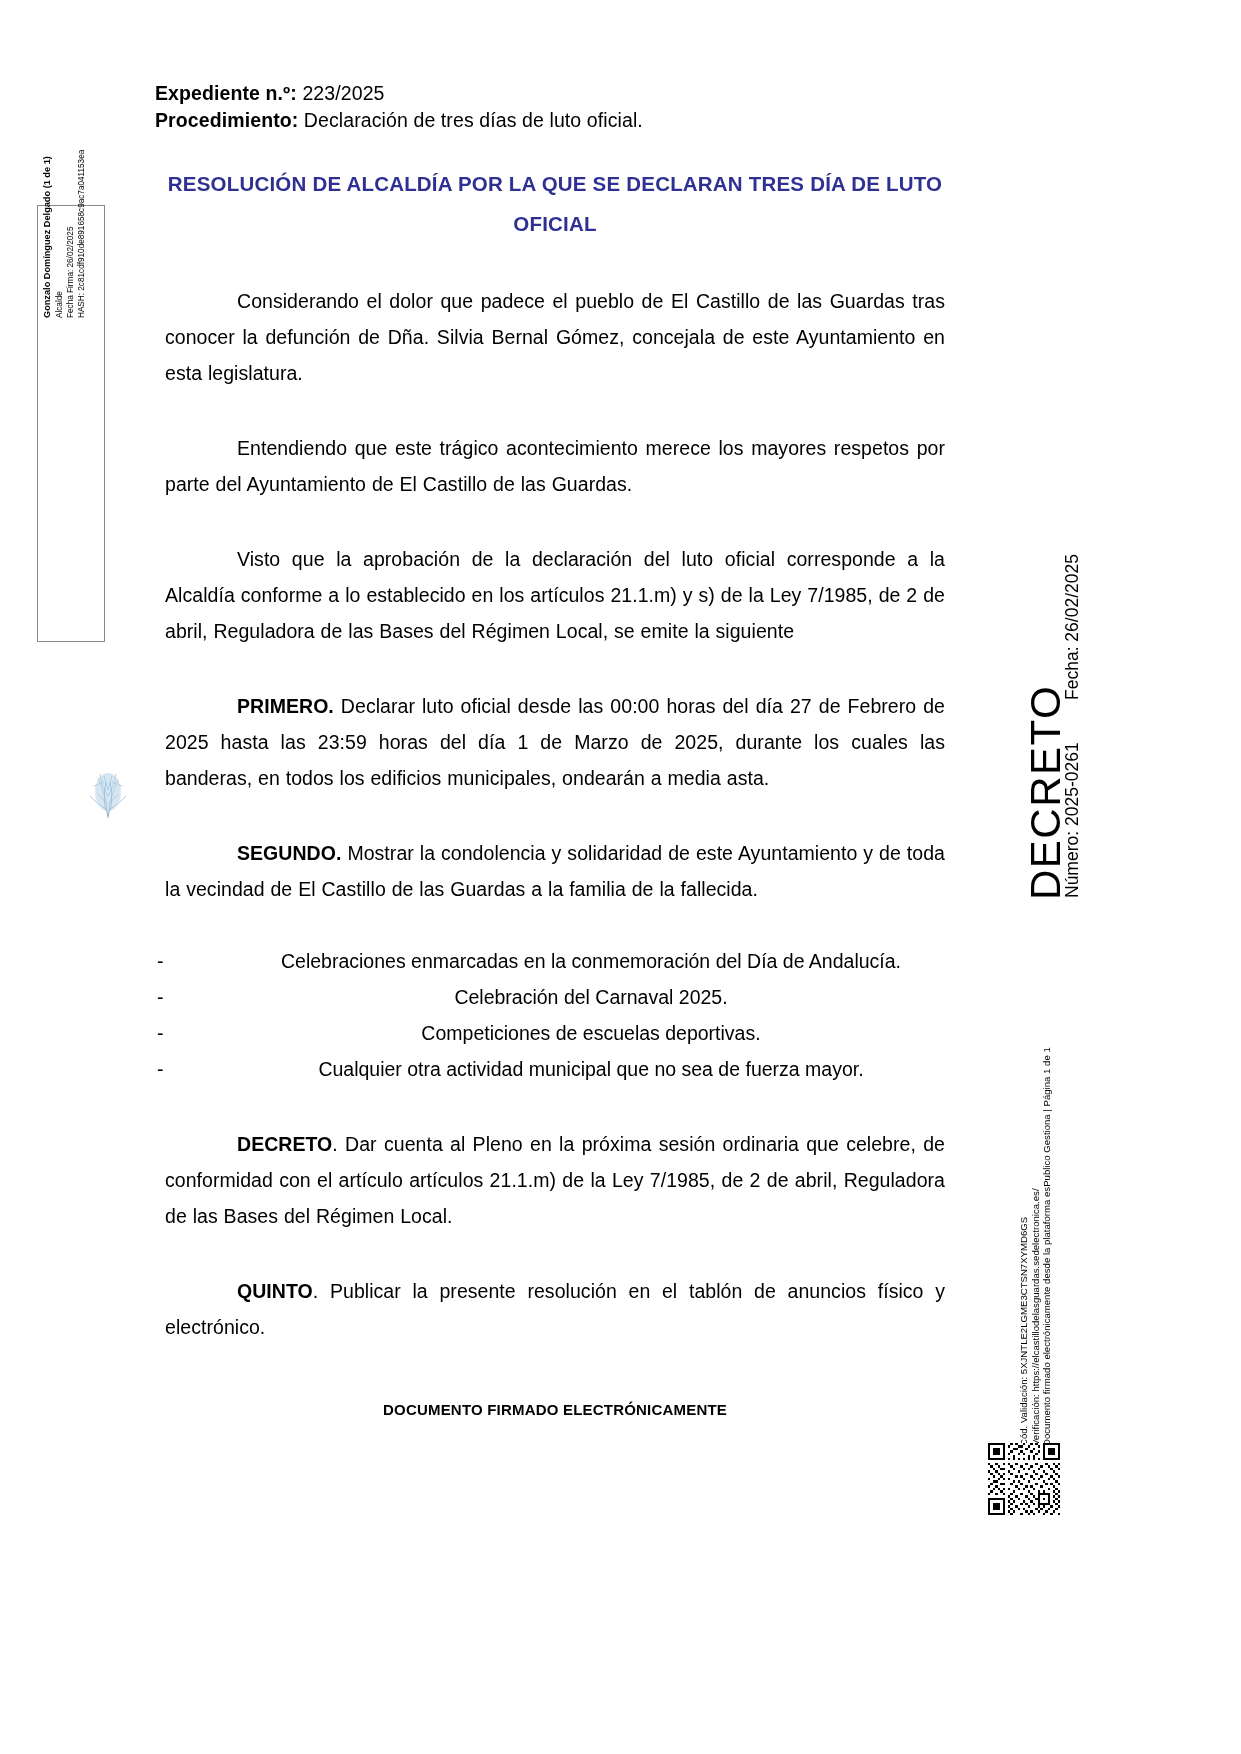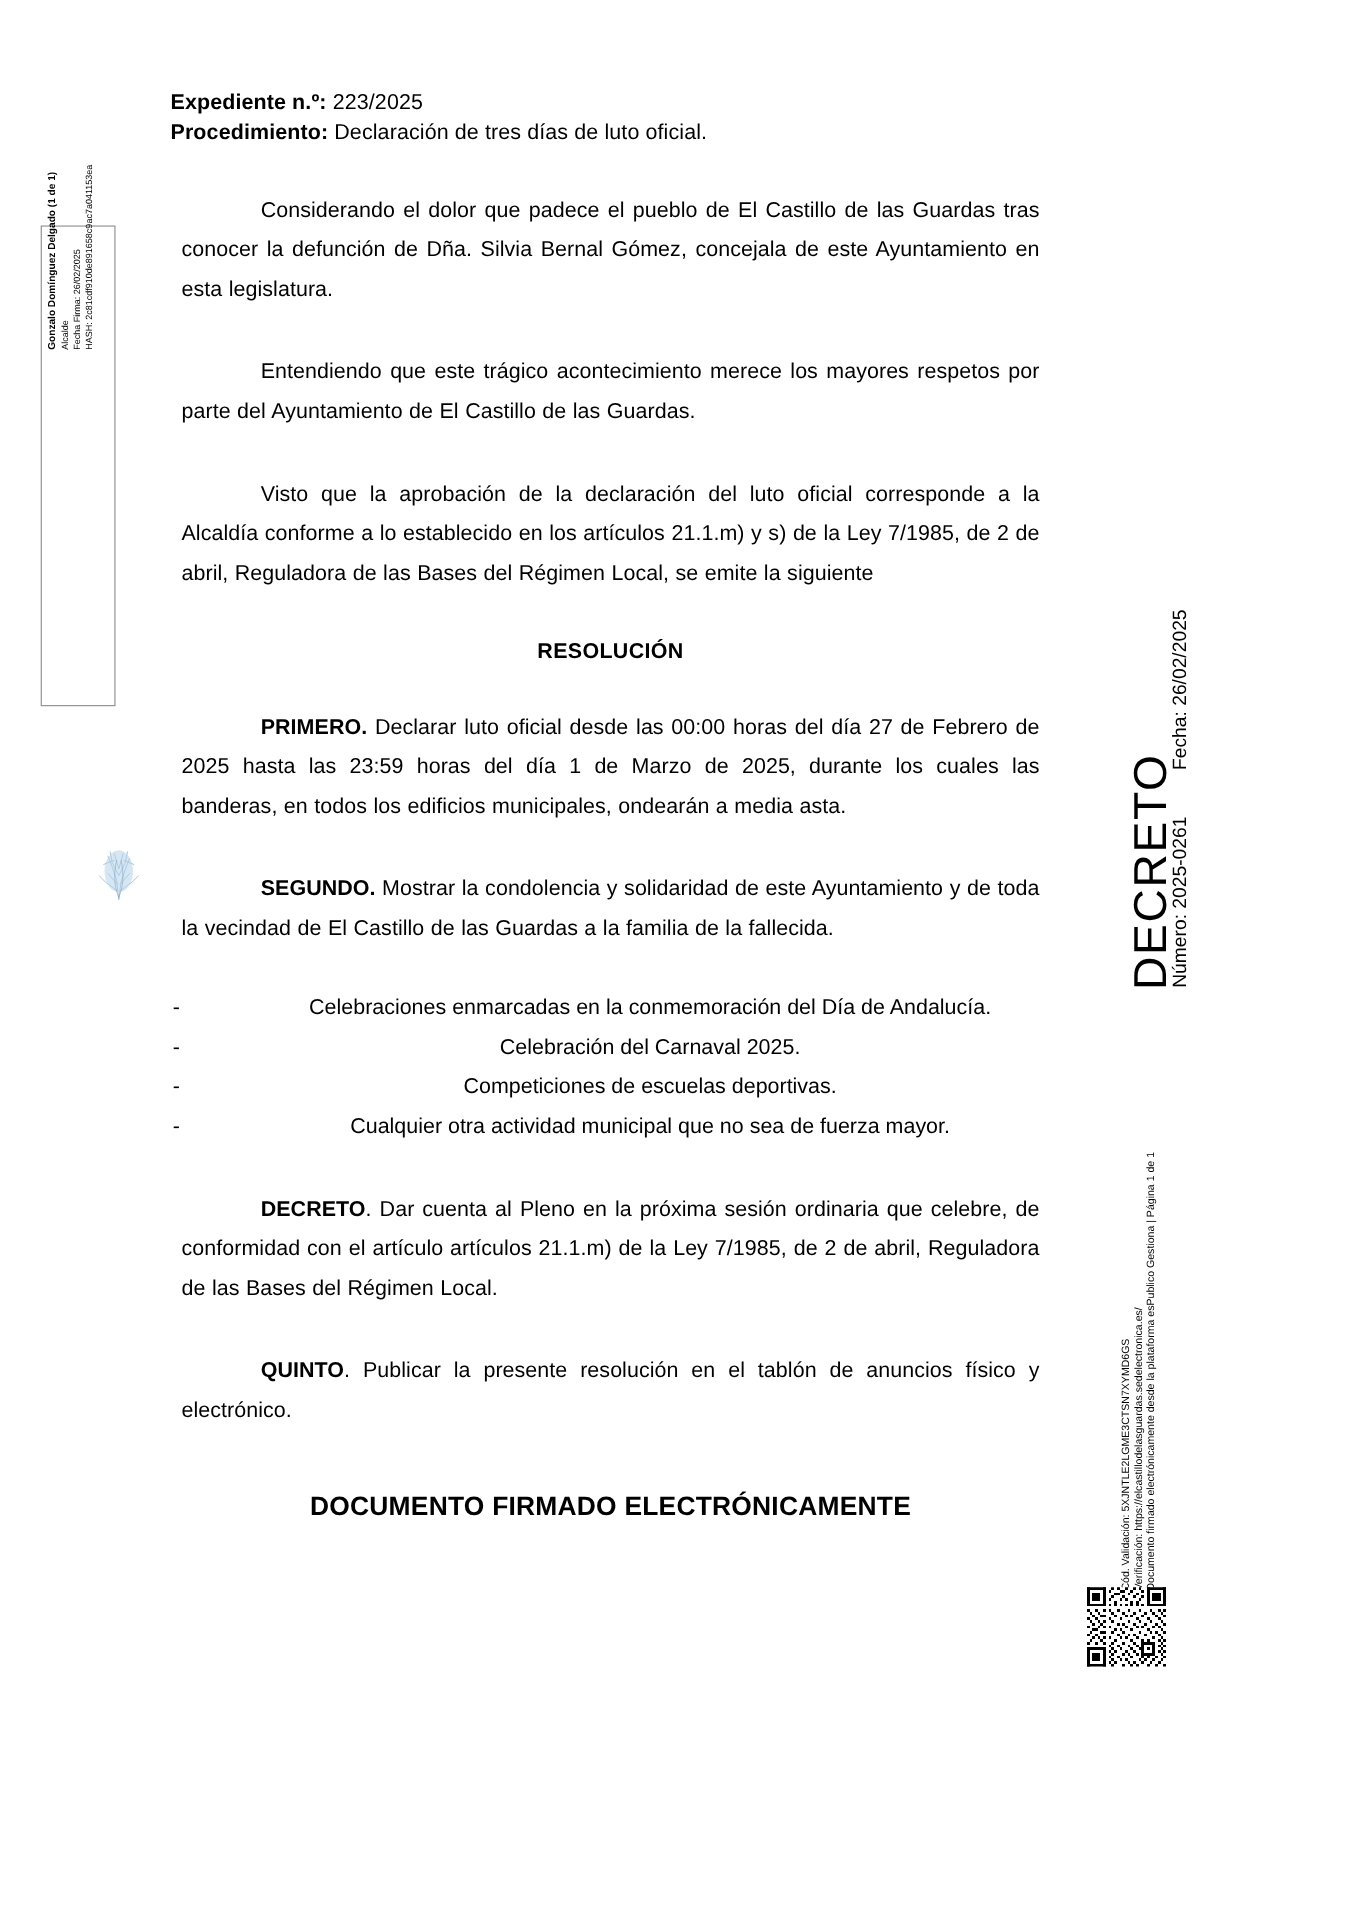--- a/index.html
+++ b/index.html
@@ -78,21 +78,21 @@
     width: 72px;
     flex: 0 0 72px;
     padding-left: 2px;
     box-sizing: border-box;
   }
   .bullet-row .btext { flex: 1; text-align: center; }
 
   .sign-line {
     margin: 0;
     padding-top: 46px;
-    font-size: 24px;
+    font-size: 15px;
     font-weight: bold;
     text-align: center;
     letter-spacing: 0.2px;
   }
 
   
   #left-stamp {
     position: absolute;
     left: 37px;
     top: 205px;
@@ -218,26 +218,26 @@
 
   <div class="doc-body">
 
     <div class="meta-line">
       <span class="lbl">Expediente n.º:</span><span> 223/2025</span>
     </div>
     <div class="meta-line">
       <span class="lbl">Procedimiento:</span><span> Declaración de tres días de luto oficial.</span>
     </div>
 
+    <div class="doc-title">RESOLUCIÓN DE ALCALDÍA POR LA QUE SE DECLARAN TRES DÍA DE LUTO OFICIAL</div>
 
     <p class="para">Considerando el dolor que padece el pueblo de El Castillo de las Guardas tras conocer la defunción de Dña. Silvia Bernal Gómez, concejala de este Ayuntamiento en esta legislatura.</p>
     <p class="para">Entendiendo que este trágico acontecimiento merece los mayores respetos por parte del Ayuntamiento de El Castillo de las Guardas.</p>
     <p class="para">Visto que la aprobación de la declaración del luto oficial corresponde a la Alcaldía conforme a lo establecido en los artículos 21.1.m) y s) de la Ley 7/1985, de 2 de abril, Reguladora de las Bases del Régimen Local, se emite la siguiente</p>
 
-    <p class="center-head">RESOLUCIÓN</p>
 
     <p class="para"><b>PRIMERO.</b><span> Declarar luto oficial desde las 00:00 horas del día 27 de Febrero de 2025 hasta las 23:59 horas del día 1 de Marzo de 2025, durante los cuales las banderas, en todos los edificios municipales, ondearán a media asta.</span></p>
 
     <p class="para"><b>SEGUNDO.</b><span> Mostrar la condolencia y solidaridad de este Ayuntamiento y de toda la vecindad de El Castillo de las Guardas a la familia de la fallecida.</span></p>
 
 
     <div class="bullets">
       <div class="bullet-row">
         <span class="dash">-</span>
         <span class="btext">Celebraciones enmarcadas en la conmemoración del Día de Andalucía.</span>

